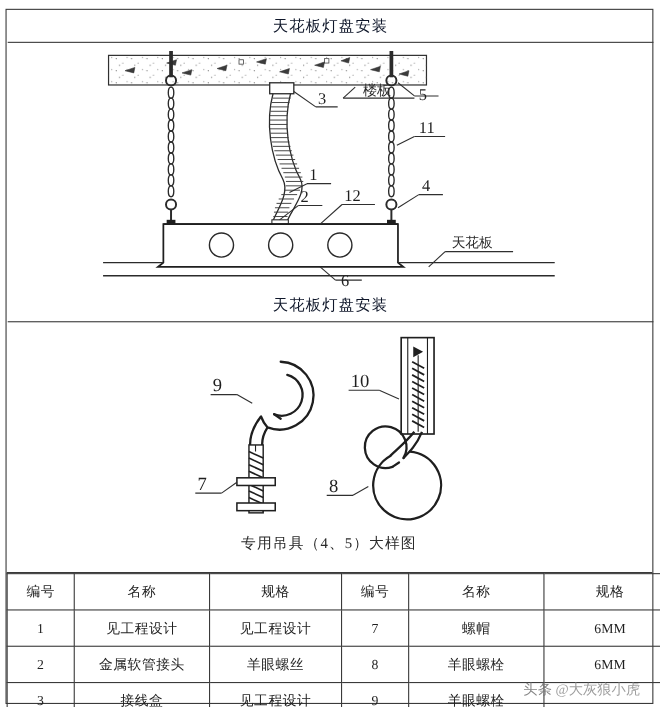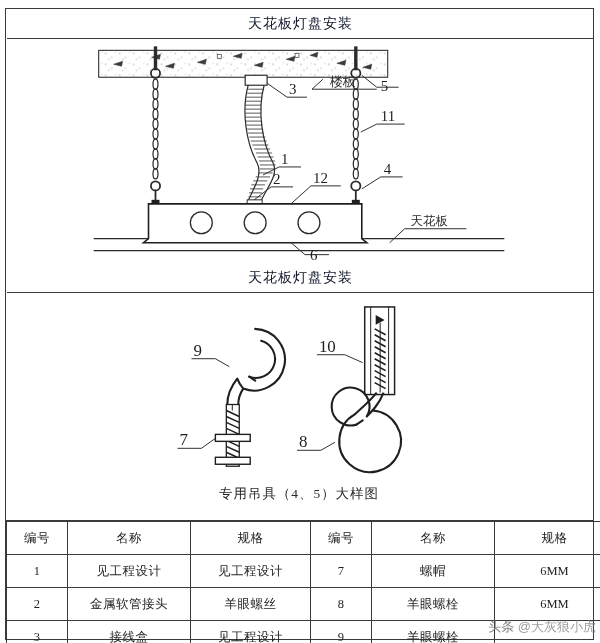--- a/index.html
+++ b/index.html
@@ -49,28 +49,28 @@
   }
   #parts td.num{width:58px;}
   #parts td.name{width:120px;}
   #parts td.spec{width:117px;}
   #parts tr.head td{font-size:12.5px;}
   #parts td.spec-en{font-family:"Liberation Serif",serif;letter-spacing:0;}
 
   
   #watermark{
     position:absolute;
-    right:4px;bottom:7px;
+    right:18px;bottom:7px;
     font-size:13px;
     color:#8d8d8d;
     opacity:.85;
     letter-spacing:0px;
     white-space:nowrap;
     pointer-events:none;
-    font-family:Liberation Sans, sans-serif;
+    font-family:Liberation Serif, serif;
     margin-top:20px;
   }
   #watermark .wm-b{color:#6f6f6f;}
 </style>
 </head>
 <body>
 
 <div id="sheet">
 
   <div class="band" id="band1">

